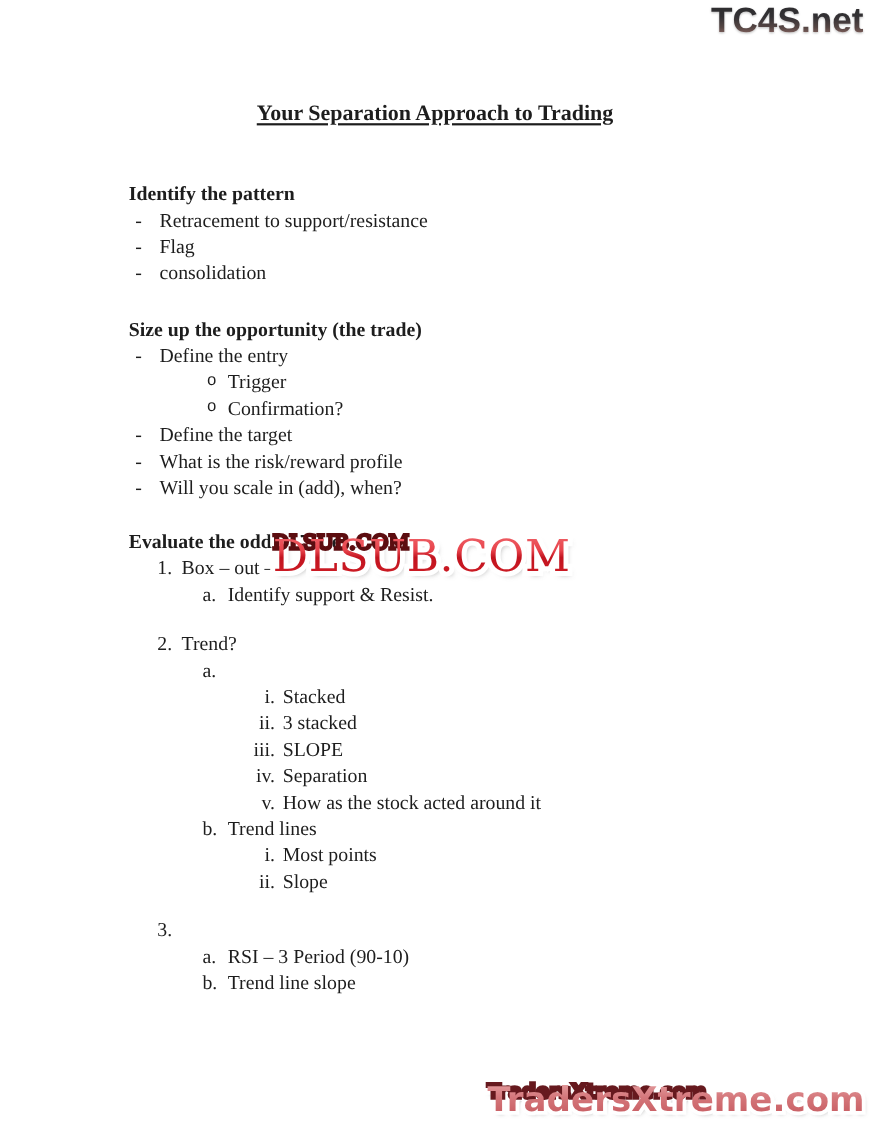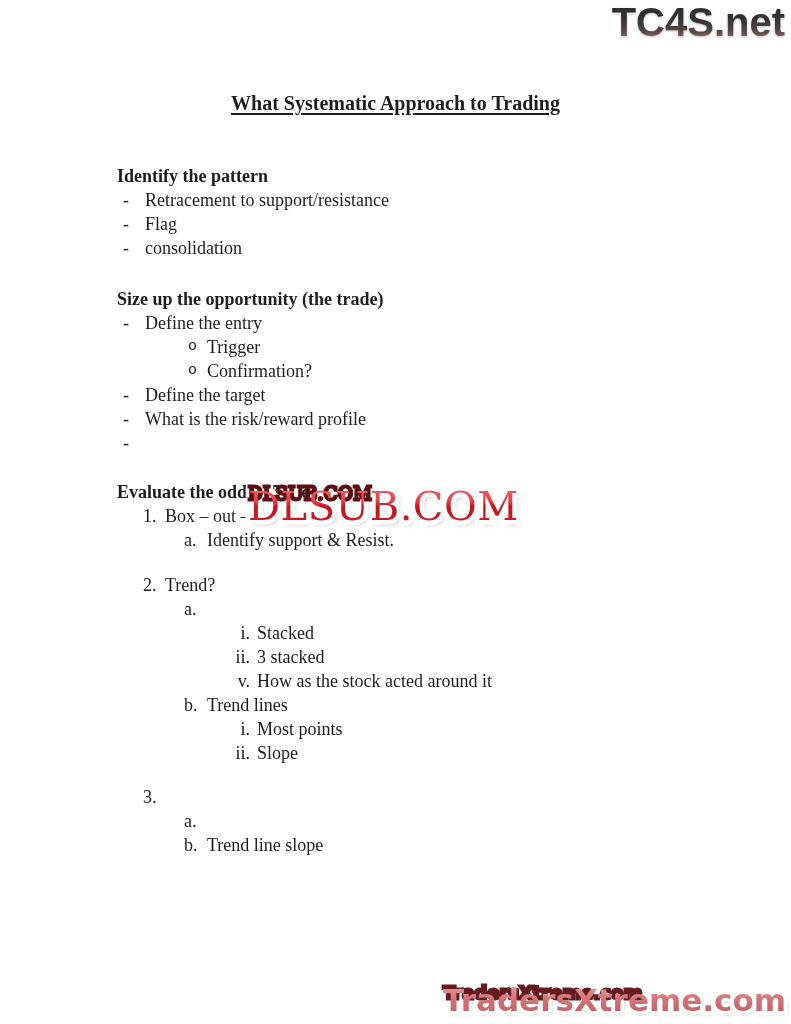--- a/index.html
+++ b/index.html
@@ -10,21 +10,21 @@
     position:relative;
     overflow:hidden;
     font-family:"Liberation Serif", serif;
     color:#1d1d1d;
   }
 
   
   .tc4s-logo {
     position:absolute; top:2px; right:6px;
     font-family:"Liberation Sans", sans-serif;
-    font-weight:bold; font-size:40px; line-height:1;
+    font-weight:bold; font-size:32px; line-height:1;
     letter-spacing:0;
     background:linear-gradient(180deg,#2b2b2d 0%,#333134 42%,#564644 72%,#9a716c 100%);
     -webkit-background-clip:text; background-clip:text;
     color:transparent;
     filter:drop-shadow(0 1px 1px rgba(0,0,0,0.25)) blur(0.3px);
     white-space:nowrap;
   }
 
   
   .doc-title {
@@ -99,21 +99,21 @@
     background:linear-gradient(180deg,#e6a3a4 0%,#d4767a 45%,#c4565b 100%);
     -webkit-background-clip:text; background-clip:text; color:transparent;
   }
 </style>
 </head>
 <body>
 
 <div class="tc4s-logo">TC4S.net</div>
 
 <div class="doc-title">
-  <span class="u">What Systematic Approach to Trading</span>
+  <span class="u">Your Separation Approach to Trading</span>
 </div>
 
 <div class="outline">
     <div class="heading">Identify the pattern</div>
     <div class="li lvl-dash">
       <span class="marker">-</span>
       <span class="txt">Retracement to support/resistance</span>
     </div>
     <div class="li lvl-dash">
       <span class="marker">-</span>
@@ -140,20 +140,21 @@
     <div class="li lvl-dash">
       <span class="marker">-</span>
       <span class="txt">Define the target</span>
     </div>
     <div class="li lvl-dash">
       <span class="marker">-</span>
       <span class="txt">What is the risk/reward profile</span>
     </div>
     <div class="li lvl-dash">
       <span class="marker">-</span>
+      <span class="txt">Will you scale in (add), when?</span>
     </div>
     <div class="spacer" style="height: 25px;"></div>
     <div class="heading">Evaluate the odds – 5 Steps</div>
     <div class="li lvl-num">
       <span class="marker">1.</span>
       <span class="txt">Box – out –</span>
     </div>
     <div class="li lvl-alpha">
       <span class="marker">a.</span>
       <span class="txt">Identify support &amp; Resist.</span>
@@ -168,20 +169,28 @@
     </div>
     <div class="li lvl-roman">
       <span class="marker">i.</span>
       <span class="txt">Stacked</span>
     </div>
     <div class="li lvl-roman">
       <span class="marker">ii.</span>
       <span class="txt">3 stacked</span>
     </div>
     <div class="li lvl-roman">
+      <span class="marker">iii.</span>
+      <span class="txt">SLOPE</span>
+    </div>
+    <div class="li lvl-roman">
+      <span class="marker">iv.</span>
+      <span class="txt">Separation</span>
+    </div>
+    <div class="li lvl-roman">
       <span class="marker">v.</span>
       <span class="txt">How as the stock acted around it</span>
     </div>
     <div class="li lvl-alpha">
       <span class="marker">b.</span>
       <span class="txt">Trend lines</span>
     </div>
     <div class="li lvl-roman">
       <span class="marker">i.</span>
       <span class="txt">Most points</span>
@@ -189,20 +198,21 @@
     <div class="li lvl-roman">
       <span class="marker">ii.</span>
       <span class="txt">Slope</span>
     </div>
     <div class="spacer" style="height: 20px;"></div>
     <div class="li lvl-num">
       <span class="marker">3.</span>
     </div>
     <div class="li lvl-alpha">
       <span class="marker">a.</span>
+      <span class="txt">RSI – 3 Period (90-10)</span>
     </div>
     <div class="li lvl-alpha">
       <span class="marker">b.</span>
       <span class="txt">Trend line slope</span>
     </div>
   </div>
 
 <div class="sticker wm">
   <span class="layer glow">DLSUB.COM</span>
   <span class="layer outline">DLSUB.COM</span>

